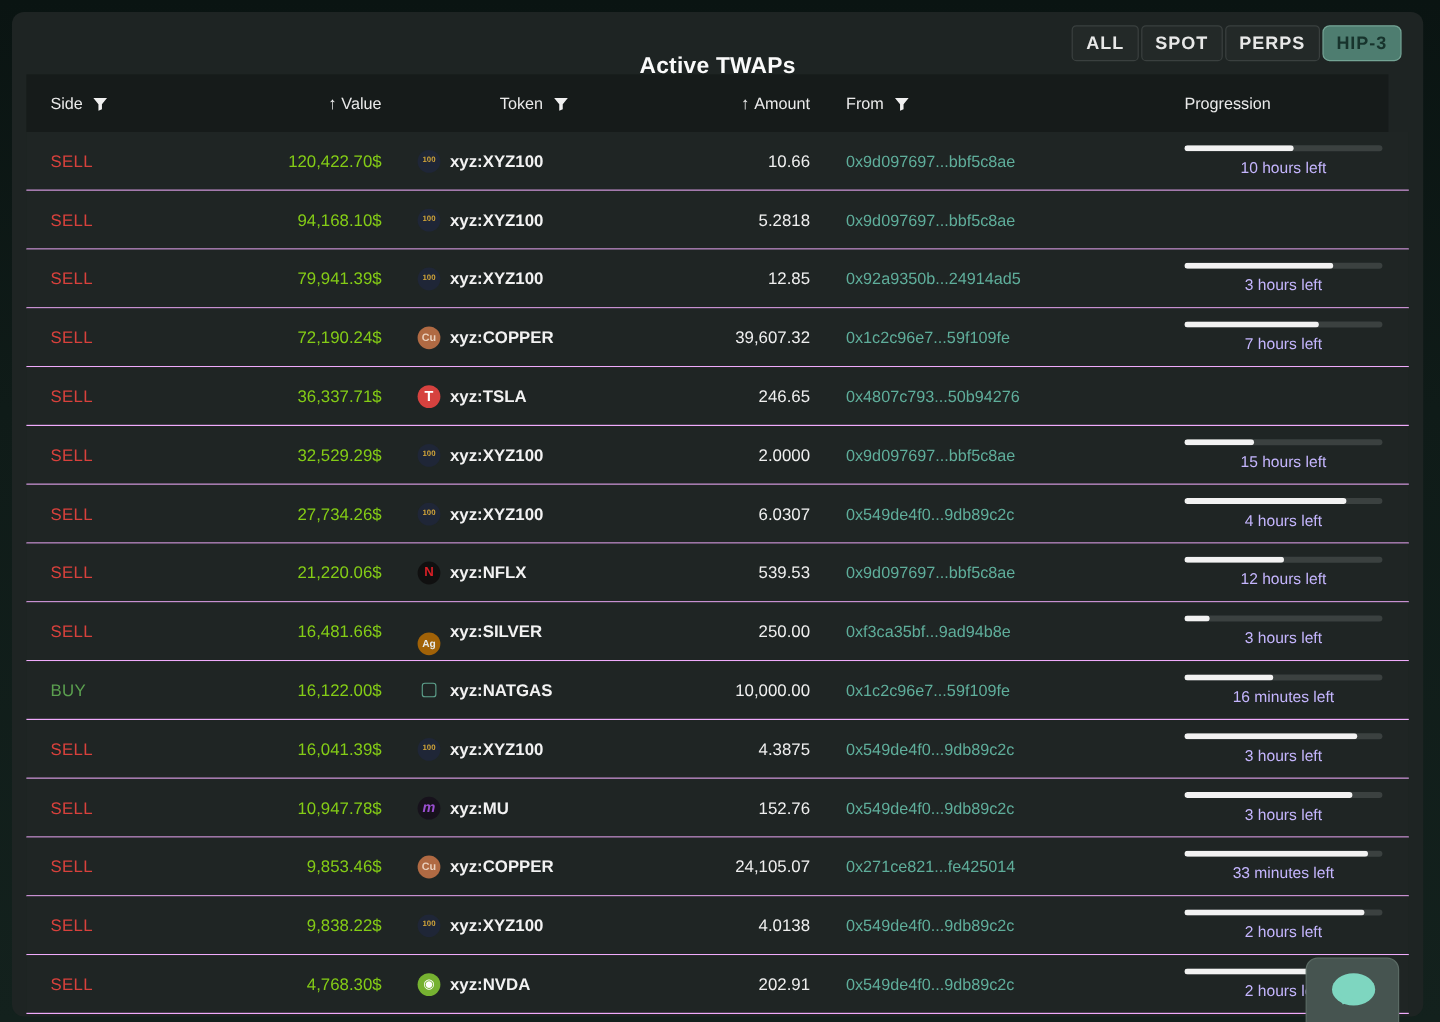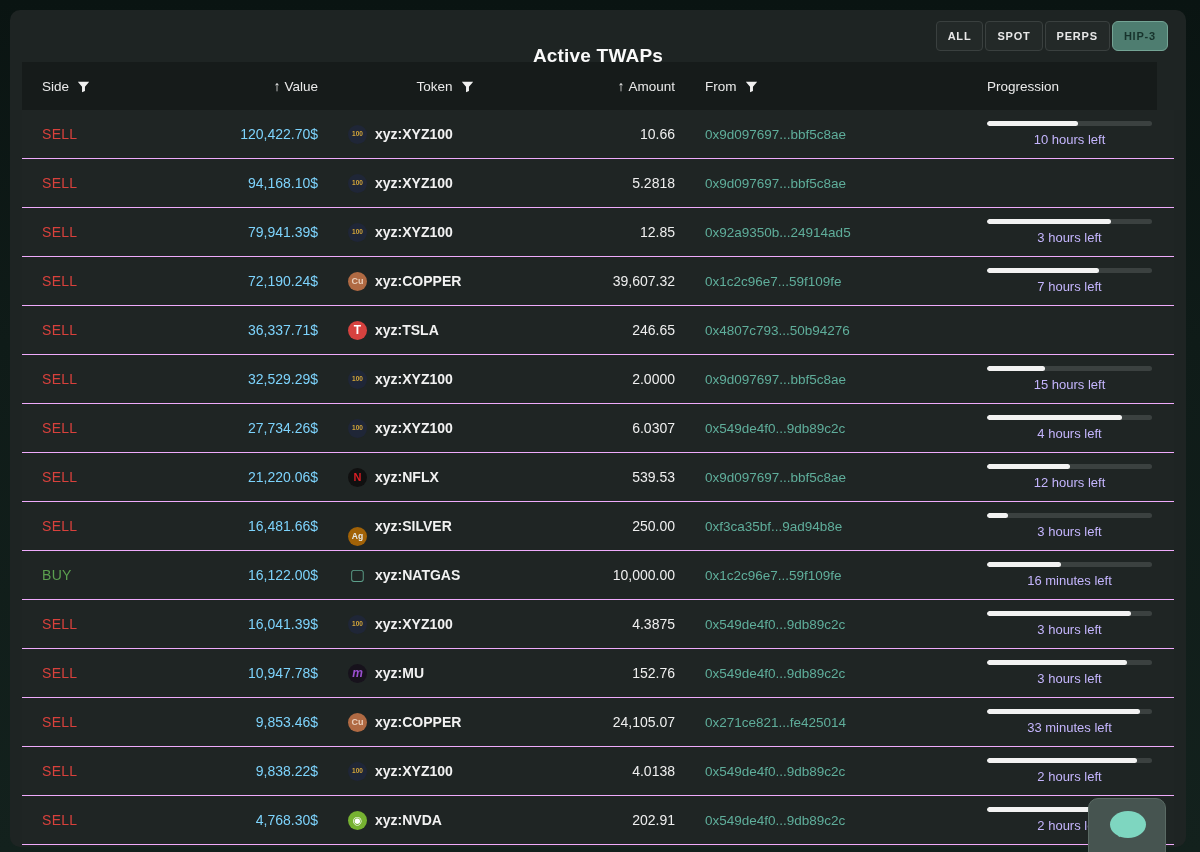--- a/index.html
+++ b/index.html
@@ -18,21 +18,21 @@
   .title {
     position:absolute; left:0; right:0; top:0; height:52px;
     display:flex; align-items:center; justify-content:center;
     font-size:19px; font-weight:bold; color:#fafafa; letter-spacing:.2px;margin-top:20px;
   }
   .tabs {
     position:absolute; right:18px; top:11px; display:flex; gap:2px;
   }
   .tab {
     min-width:38px; padding:0 11px; height:30px; display:flex; align-items:center; justify-content:center;
-    font-size:11px; font-weight:bold; letter-spacing:.8px; color:#e8e8e8;
+    font-size:15px; font-weight:bold; letter-spacing:.8px; color:#e8e8e8;
     background:#232928; border:1px solid #3a403f; border-radius:4px; cursor:pointer;
   }
   .tab.active {
     background:#4e7d70; border:1px solid #74a495; color:#17332c; border-radius:6px;
   }
   
   .thead {
     position:absolute; left:12px; right:29px; top:52px; height:48px;
     background:#161b1a; display:grid; align-items:center;
     grid-template-columns:118px 190px 230px 127px 248px 1fr;
@@ -50,21 +50,21 @@
   .rows { position:absolute; left:12px; right:12px; top:100px; bottom:0; }
   .row {
     height:49px; display:grid; align-items:center;
     grid-template-columns:118px 190px 230px 127px 248px 1fr;
     border-bottom:1px solid #f0abfc; background:#1f2524;
     font-size:14px;
   }
   .cell-side { padding-left:20px; font-weight:500; letter-spacing:.3px; }
   .cell-side.sell { color:#d8413c; }
   .cell-side.buy { color:#5ba04f; }
-  .cell-value { text-align:right; padding-right:12px; color:#7dd3fc; }
+  .cell-value { text-align:right; padding-right:12px; color:#84cc16; }
   .cell-token { display:flex; align-items:center; gap:8px; padding-left:18px; font-weight:bold; color:#f2f2f2; }
   .tok-icon {
     width:19px; height:19px; border-radius:50%; flex:0 0 19px;
     display:flex; align-items:center; justify-content:center;
     font-weight:bold; line-height:1;
   }
   .cell-amount { text-align:right; padding-right:12px; color:#efefef; }
   .cell-from { padding-left:18px; font-size:13.5px; color:#5fae9b; cursor:pointer; }
   .cell-prog { padding-left:52px; }
   .prog-wrap { width:165px; }

